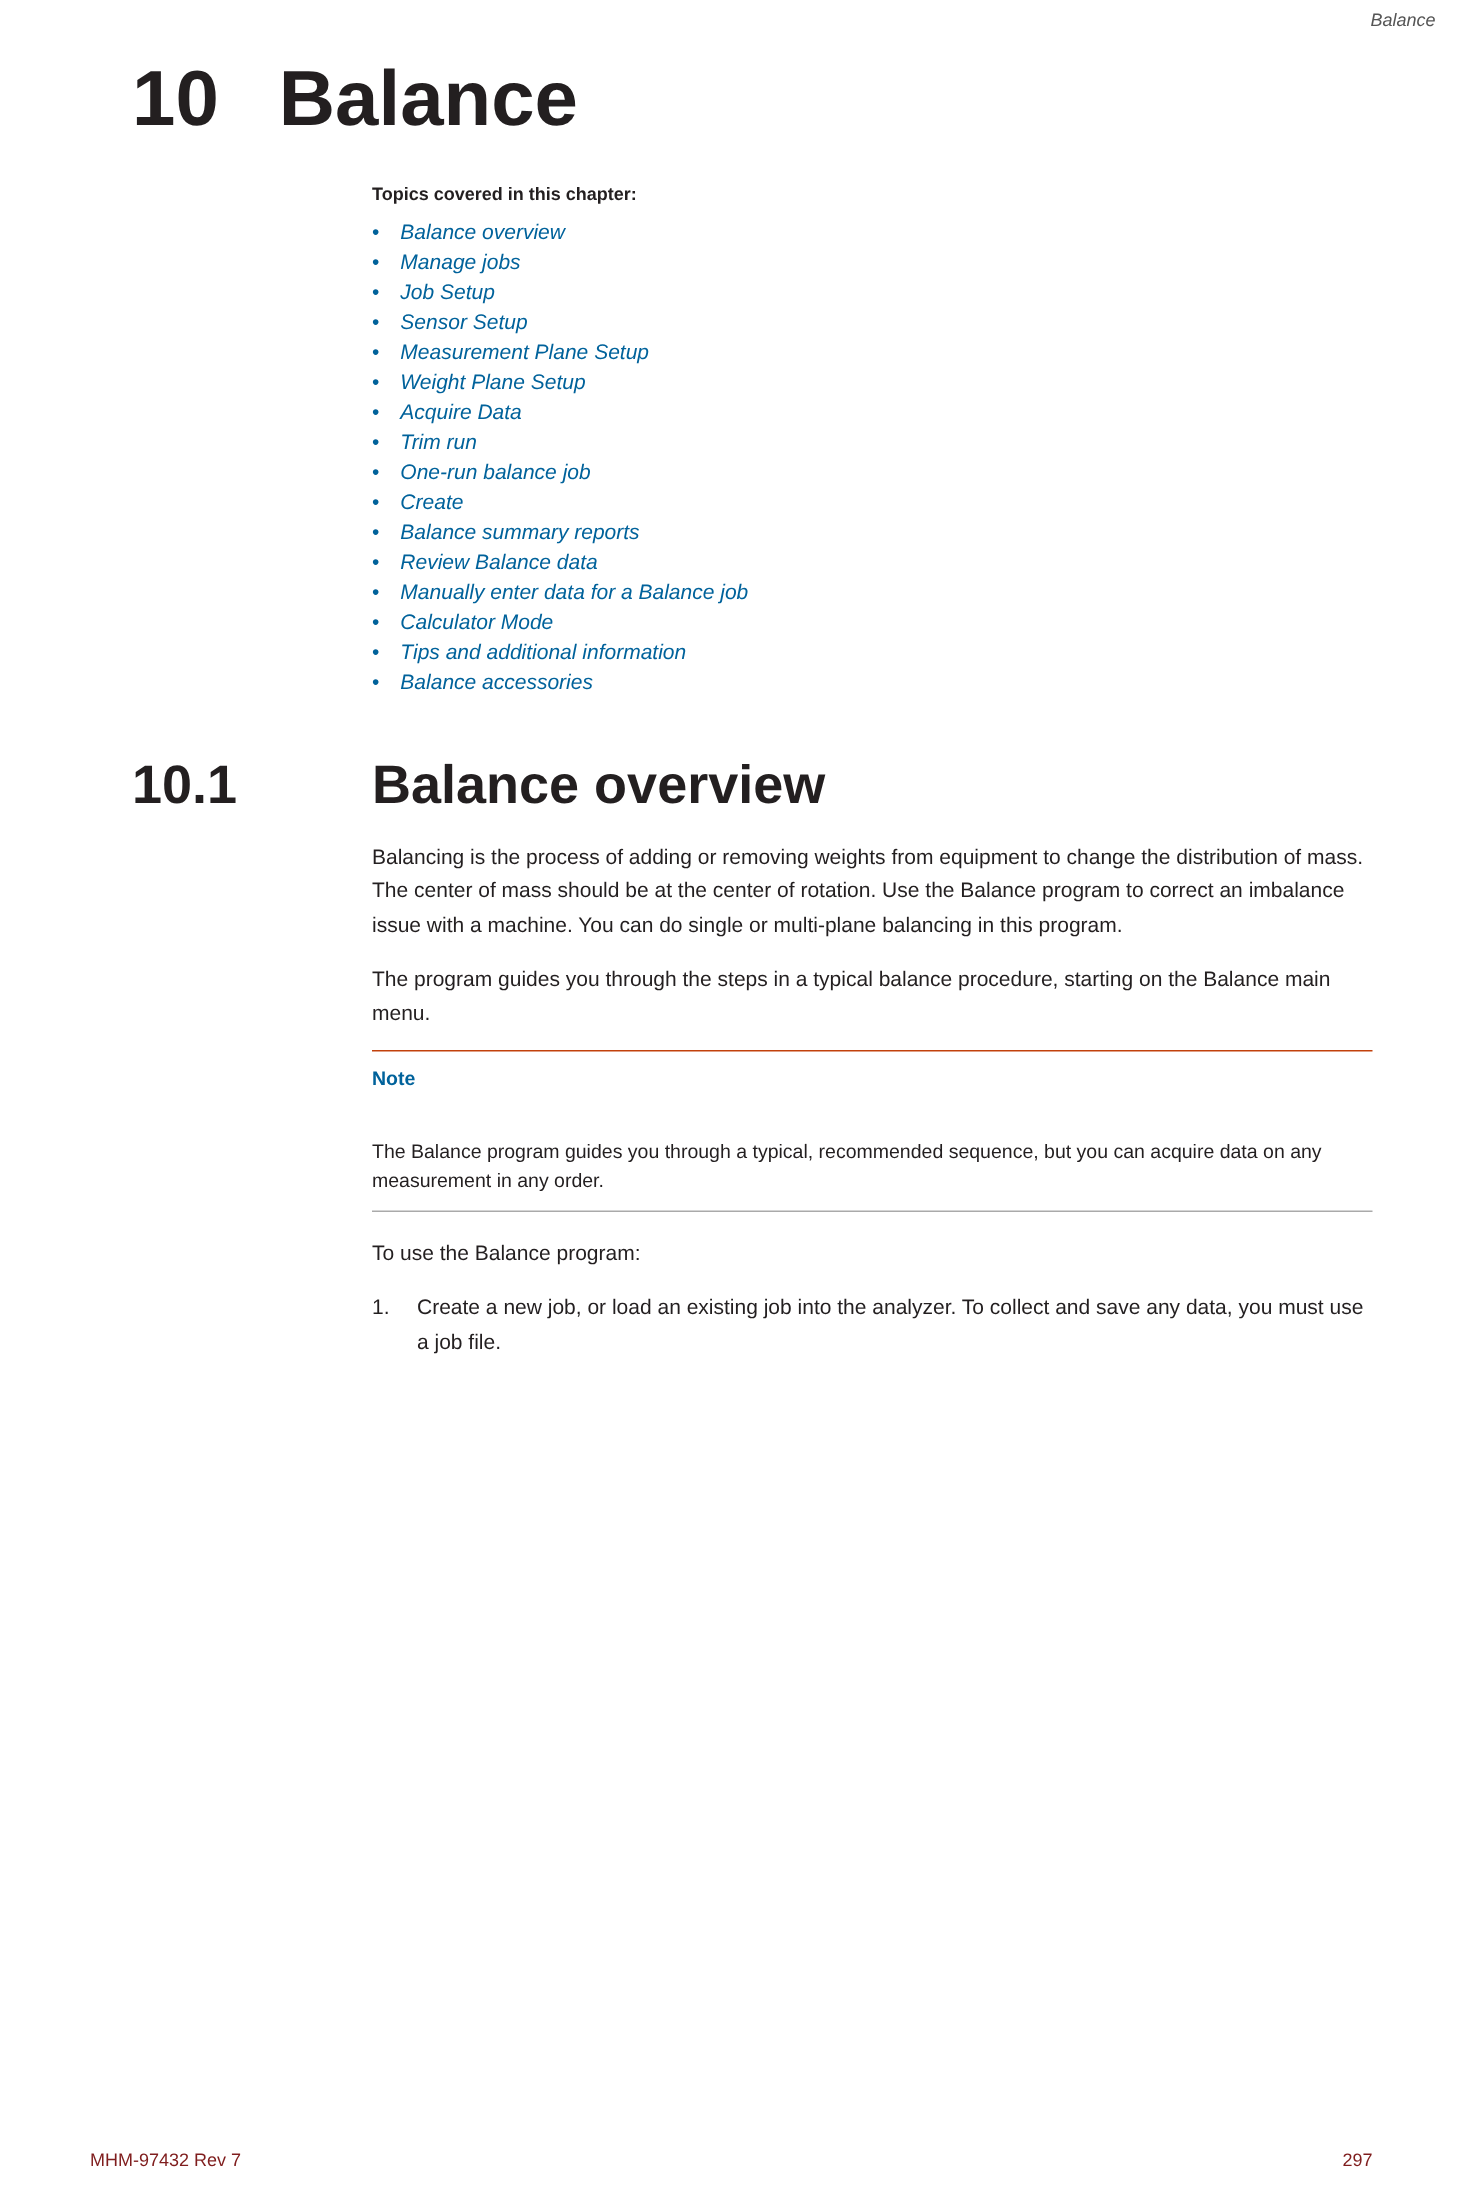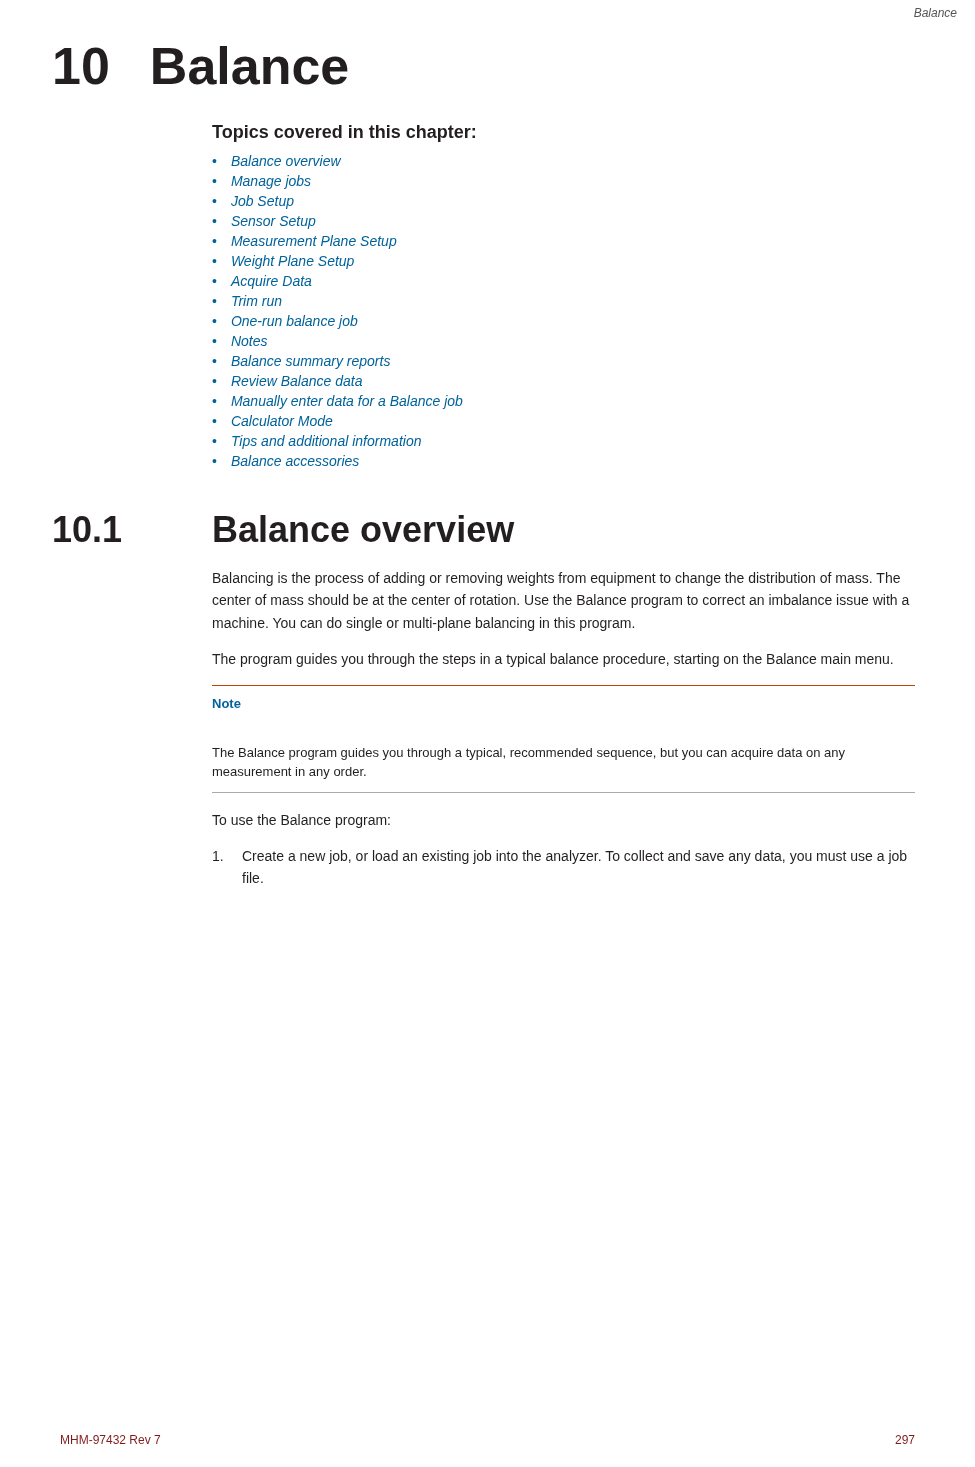--- a/index.html
+++ b/index.html
@@ -22,21 +22,21 @@
       position: absolute;
       top: 0;
       right: 0;
       padding: 6px 18px;
       font-size: 12px;
       color: #555;
       font-style: italic;
     }
 
     .page-container {
-      padding: 40px 60px 60px 52px;
+      padding: 40px 60px 60px 88px;
     }
 
     .chapter-header {
       display: flex;
       align-items: baseline;
       margin-bottom: 30px;
       border-bottom: none;
     }
 
     .chapter-number {
@@ -53,21 +53,21 @@
       color: #231f20;
       line-height: 1;
     }
 
     .topics-section {
       margin-bottom: 40px;
       margin-left: 160px;
     }
 
     .topics-heading {
-      font-size: 18px;
+      font-size: 12px;
       font-weight: bold;
       color: #231f20;
       margin-bottom: 10px;
     }
 
     .topics-list {
       list-style: none;
       padding: 0;
     }
 
@@ -214,21 +214,21 @@
       <li>
           <span>Acquire Data</span>
         </li>
       <li>
           <span>Trim run</span>
         </li>
       <li>
           <span>One-run balance job</span>
         </li>
       <li>
-          <span>Notes</span>
+          <span>Create</span>
         </li>
       <li>
           <span>Balance summary reports</span>
         </li>
       <li>
           <span>Review Balance data</span>
         </li>
       <li>
           <span>Manually enter data for a Balance job</span>
         </li>

